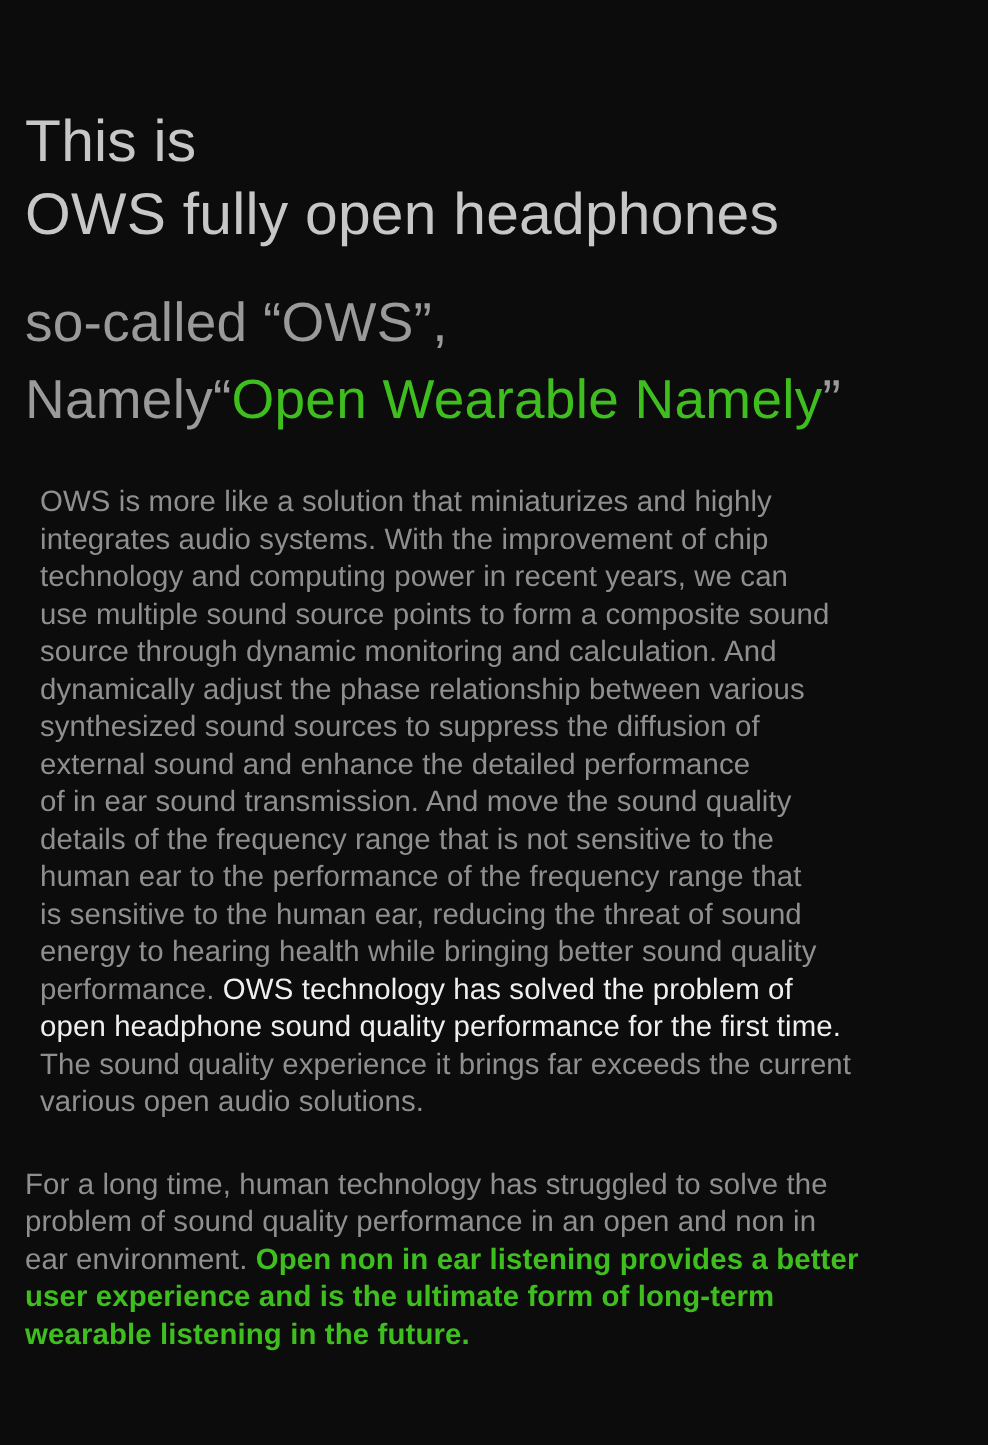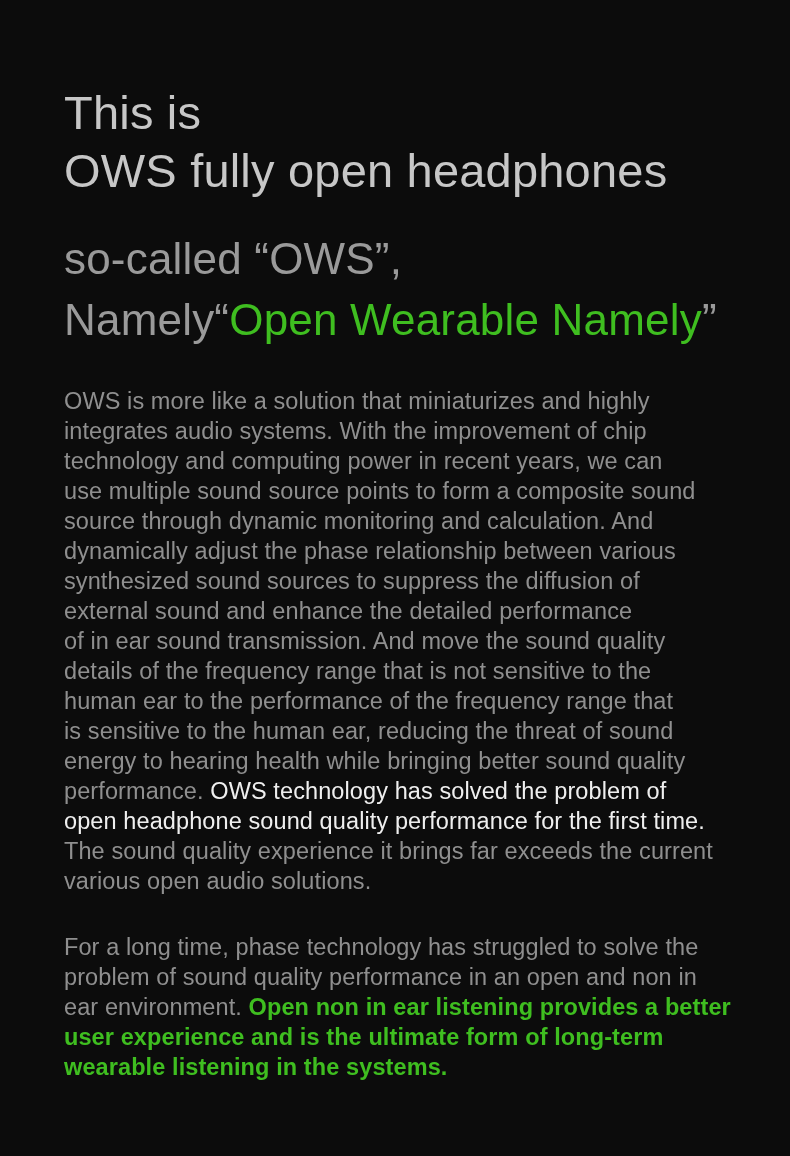--- a/index.html
+++ b/index.html
@@ -14,21 +14,21 @@
   html, body {
     width: 790px;
     height: 1156px;
     background: var(--bg);
     overflow: hidden;
     font-family: "Liberation Sans", "DejaVu Sans", sans-serif;
   }
   .page {
     width: 790px;
     height: 1017px;
-    padding: 84px 20px 0 64px;
+    padding: 84px 20px 0 20px;
     background: var(--bg);
   }
   .title {
     color: var(--title-gray);
     font-size: 47px;
     line-height: 58px;
     font-weight: 500;
     white-space: pre;
     letter-spacing: 0.2px;
   }
@@ -39,21 +39,21 @@
     font-weight: 500;
     white-space: pre;
     letter-spacing: 0.2px;
   }
   .body-para {
     font-size: 23.5px;
     line-height: 30px;
     white-space: pre;
     letter-spacing: 0.1px;
   }
-  .para-1 { margin-top: 36px; }
+  .para-1 { margin-top: 36px; margin-left: 12px; }
   .para-2 { margin-top: 36px; }
   .seg-sub-gray   { color: var(--sub-gray); text-align: right; }
   .seg-gray       { color: var(--body-gray); }
   .seg-white-bold { color: var(--em-white); font-weight: normal; }
   .seg-green      { color: var(--green); }
   .seg-green-bold { color: var(--green); font-weight: bold; }
 </style>
 </head>
 <body>
 
@@ -75,18 +75,18 @@
 of in ear sound transmission. And move the sound quality
 details of the frequency range that is not sensitive to the
 human ear to the performance of the frequency range that
 is sensitive to the human ear, reducing the threat of sound
 energy to hearing health while bringing better sound quality
 performance. </span><span class="seg-white-bold">OWS technology has solved the problem of
 open headphone sound quality performance for the first time.</span><span class="seg-gray">
 The sound quality experience it brings far exceeds the current
 various open audio solutions.</span></p>
 
-  <p class="body-para para-2"><span class="seg-gray">For a long time, phase technology has struggled to solve the
+  <p class="body-para para-2"><span class="seg-gray">For a long time, human technology has struggled to solve the
 problem of sound quality performance in an open and non in
 ear environment. </span><span class="seg-green-bold">Open non in ear listening provides a better
 user experience and is the ultimate form of long-term
-wearable listening in the systems.</span></p>
+wearable listening in the future.</span></p>
 </div>
 
 </body></html>

